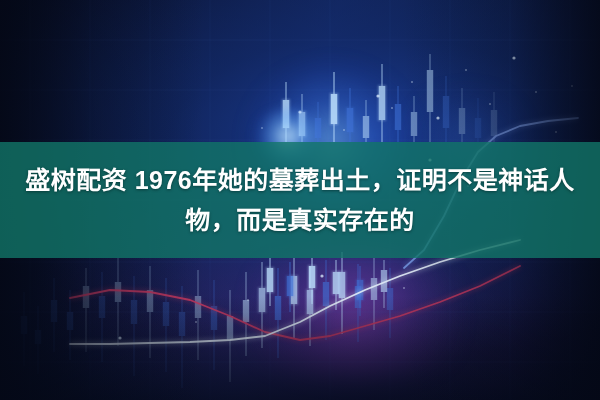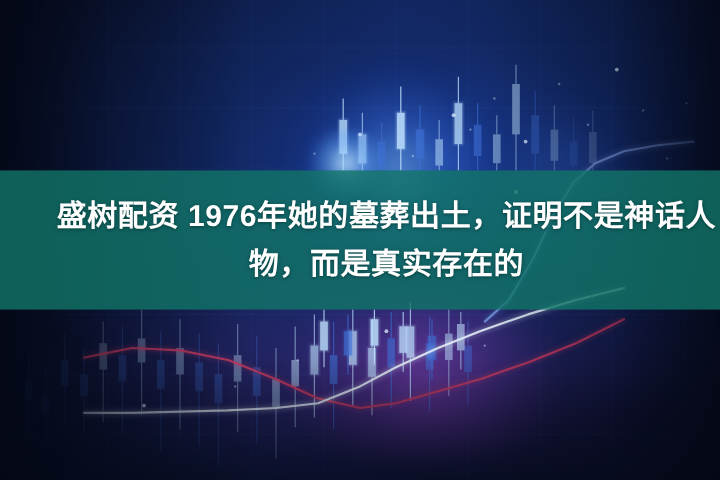--- a/index.html
+++ b/index.html
@@ -52,21 +52,21 @@
       linear-gradient(90deg, rgba(4,8,22,0.92) 0%, rgba(4,8,22,0.34) 16%, rgba(0,0,0,0) 34%),
       linear-gradient(270deg, rgba(4,8,22,0.88) 0%, rgba(4,8,22,0.26) 15%, rgba(0,0,0,0) 33%),
       linear-gradient(0deg, rgba(4,8,22,0.72) 0%, rgba(0,0,0,0) 26%);
   }
   svg.chart{position:absolute;inset:0;width:600px;height:400px;}
 
   
   .band{
     position:absolute;left:0;top:142px;width:600px;height:116px;
     background:rgba(17,118,104,0.80);
-    display:flex;align-items:center;justify-content:flex-end;
+    display:flex;align-items:center;justify-content:center;
   }
   .headline{
     width:556px;
     text-align:center;
     color:#ffffff;
     font-size:25px;
     font-weight:bold;
     line-height:40px;
     letter-spacing:0.5px;
     text-shadow:0 1px 3px rgba(0,30,30,0.55);

